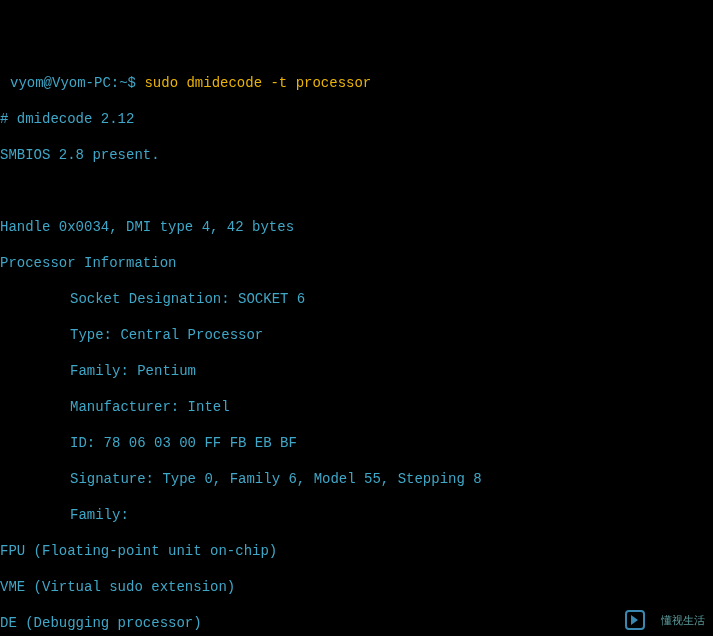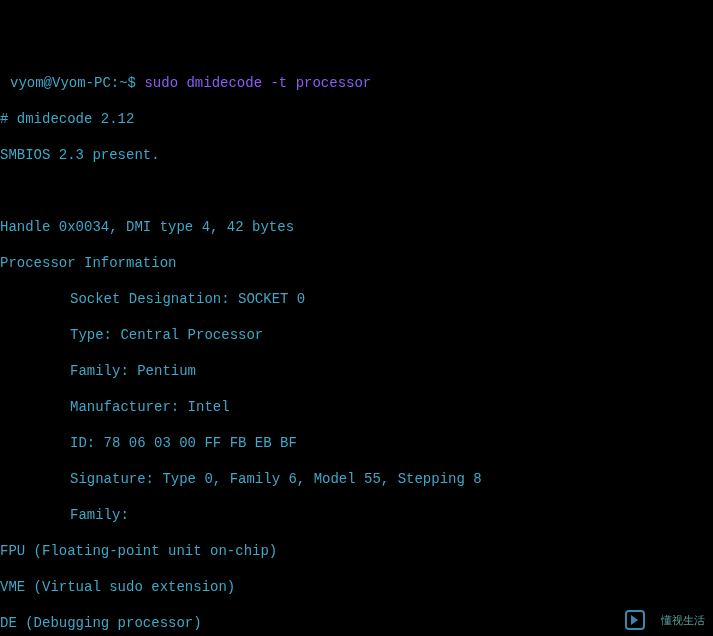--- a/index.html
+++ b/index.html
@@ -10,21 +10,21 @@
       font-size: 14px;
       line-height: 18px;
       padding: 2px 0;
       width: 713px;
       height: 636px;
       overflow: hidden;
       white-space: pre;
       position: relative;
     }
     .prompt-user { color: #3fa7c7; padding-left: 10px; }
-    .prompt-cmd { color: #8b5cf6; }
+    .prompt-cmd { color: #eab308; }
     .line { display: block; }
     .indent1 { padding-left: 70px; }
     .indent2 { }
     .watermark {
       position: absolute;
       right: 8px;
       bottom: 6px;
       display: flex;
       align-items: center;
       gap: 16px;
@@ -54,25 +54,25 @@
       font-family: sans-serif;
     }
   </style>
 </head>
 <body>
 
 
 
 <span class="line"><span class="prompt-user">vyom@Vyom-PC:~$ </span><span class="prompt-cmd">sudo dmidecode -t processor</span></span>
 <span class="line"># dmidecode 2.12</span>
-<span class="line">SMBIOS 2.3 present.</span>
+<span class="line">SMBIOS 2.8 present.</span>
 <span class="line"> </span>
 <span class="line">Handle 0x0034, DMI type 4, 42 bytes</span>
 <span class="line">Processor Information</span>
-<span class="line indent1">Socket Designation: SOCKET 0</span>
+<span class="line indent1">Socket Designation: SOCKET 6</span>
 <span class="line indent1">Type: Central Processor</span>
 <span class="line indent1">Family: Pentium</span>
 <span class="line indent1">Manufacturer: Intel</span>
 <span class="line indent1">ID: 78 06 03 00 FF FB EB BF</span>
 <span class="line indent1">Signature: Type 0, Family 6, Model 55, Stepping 8</span>
 <span class="line indent1">Family:</span>
 <span class="line indent2">FPU (Floating-point unit on-chip)</span>
 <span class="line indent2">VME (Virtual sudo extension)</span>
 <span class="line indent2">DE (Debugging processor)</span>
 

